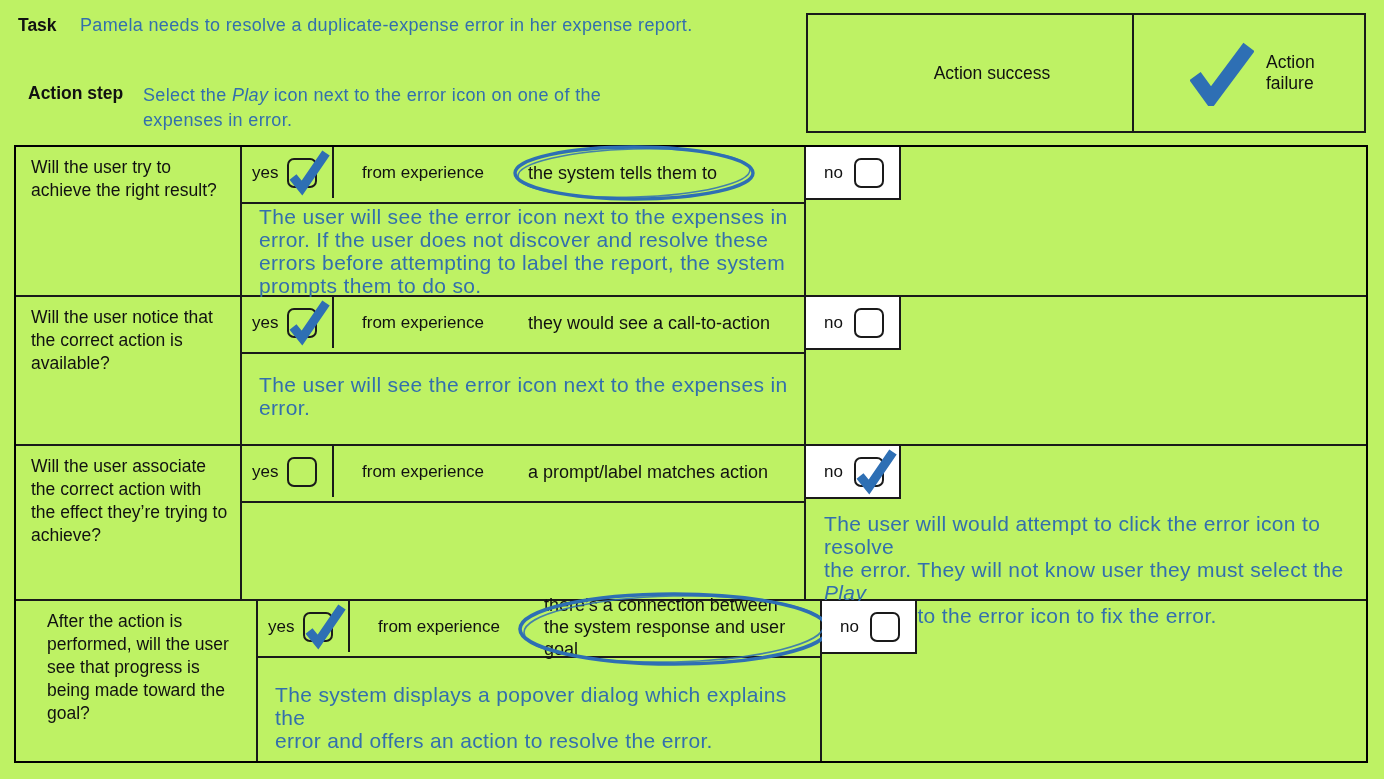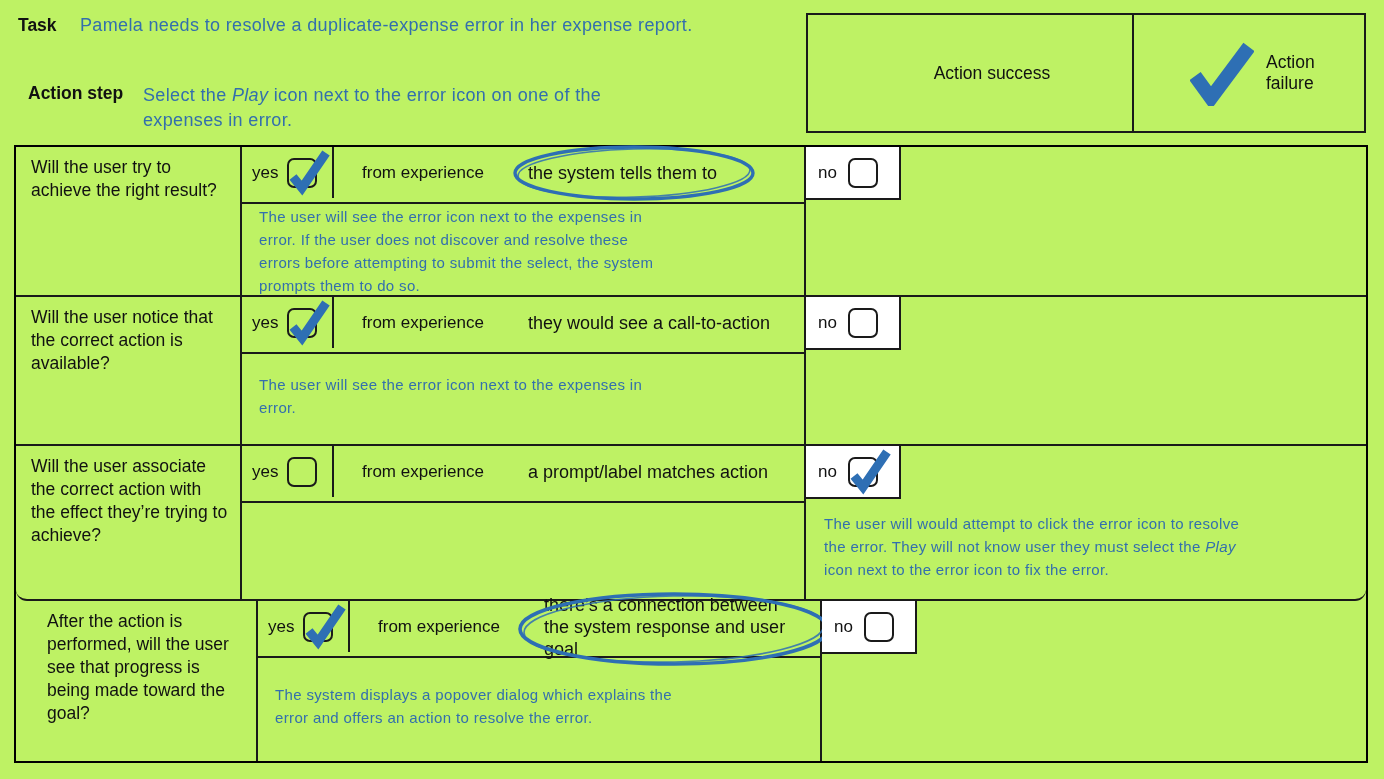--- a/index.html
+++ b/index.html
@@ -26,24 +26,24 @@
   .qcell{position:absolute;left:0;top:0;bottom:0;width:226px;border-right:2px solid #1a1a1a;box-sizing:border-box;
          padding:9px 12px 0 15px;font-size:17.5px;line-height:23px;}
   .midcell{position:absolute;left:226px;top:0;bottom:0;width:564px;border-right:2px solid #1a1a1a;box-sizing:border-box;}
   .rightcell{position:absolute;left:790px;top:0;bottom:0;width:560px;}
   .subrow{position:absolute;left:0;top:0;width:100%;height:57px;border-bottom:2px solid #1a1a1a;box-sizing:border-box;}
   .yescell{position:absolute;left:0;top:0;height:51px;width:92px;border-right:2px solid #1a1a1a;box-sizing:border-box;
            display:flex;align-items:center;padding-left:10px;gap:9px;font-size:17px;}
   .basis{position:absolute;left:120px;top:0;height:51px;display:flex;align-items:center;font-size:17px;}
   .option{position:absolute;left:286px;top:0;height:51px;display:flex;align-items:center;font-size:18px;line-height:22px;}
   .nobox{position:absolute;left:0;top:0;width:95px;height:53px;border-right:2px solid #1a1a1a;border-bottom:2px solid #1a1a1a;
-         box-sizing:border-box;display:flex;align-items:center;padding-left:12px;gap:11px;font-size:17px;background:#fff;}
+         box-sizing:border-box;display:flex;align-items:center;padding-left:18px;gap:11px;font-size:17px;background:#fff;}
   .checkbox{position:relative;width:30px;height:30px;border:2px solid #1a1a1a;border-radius:7px;box-sizing:border-box;flex:0 0 auto;}
   .checkmark{position:absolute;left:-4px;top:-15px;width:46px;height:48px;overflow:visible;}
-  .note{position:absolute;font-size:15px;line-height:23px;}
+  .note{position:absolute;font-size:21px;line-height:23px;}
   .ellipse-svg{position:absolute;overflow:visible;pointer-events:none;}
   i{font-style:italic;}
 </style>
 </head>
 <body>
 
 <div class="page">
 
   <div class="abs task-label">Task</div>
   <div class="abs task-text hand">Pamela needs to resolve a duplicate-expense error in her expense report.</div>
@@ -78,21 +78,21 @@
           </div>
           <span class="basis">from experience</span>
           <span class="option">
               <span>the system tells them to</span>
             </span>
           <svg class="ellipse-svg" style="left: 266px; top: -7px; visibility: visible;" width="252" height="66" viewBox="0 0 252 66">
             <ellipse cx="126" cy="33" rx="119" ry="26" fill="none" stroke="var(--ink)" stroke-width="3.4"></ellipse>
             <ellipse cx="126" cy="33" rx="116" ry="24" fill="none" stroke="var(--ink)" stroke-width="1.6" transform="rotate(-1.6 126 33)" opacity="0.85"></ellipse>
           </svg>
         </div>
-        <div class="note hand" style="left:17px;top:58px;"><span>The user will see the error icon next to the expenses in</span><br><span>error. If the user does not discover and resolve these</span><br><span>errors before attempting to submit the select, the system</span><br><span>prompts them to do so.</span></div>
+        <div class="note hand" style="left:17px;top:58px;"><span>The user will see the error icon next to the expenses in</span><br><span>error. If the user does not discover and resolve these</span><br><span>errors before attempting to label the report, the system</span><br><span>prompts them to do so.</span></div>
       </div>
       <div class="rightcell">
         <div class="nobox">
           <span>no</span>
           <span class="checkbox">
             
           </span>
         </div>
       </div>
     </div>
@@ -119,21 +119,21 @@
       <div class="rightcell">
         <div class="nobox">
           <span>no</span>
           <span class="checkbox">
             
           </span>
         </div>
       </div>
     </div>
 
-    <div class="row" style="top:299px;height:155px;border-radius:11px;">
+    <div class="row" style="top:299px;height:155px;">
       <div class="qcell">Will the user associate the correct action with the effect they’re trying to achieve?</div>
       <div class="midcell">
         <div class="subrow">
           <div class="yescell">
             <span>yes</span>
             <span class="checkbox">
               
             </span>
           </div>
           <span class="basis">from experience</span>

